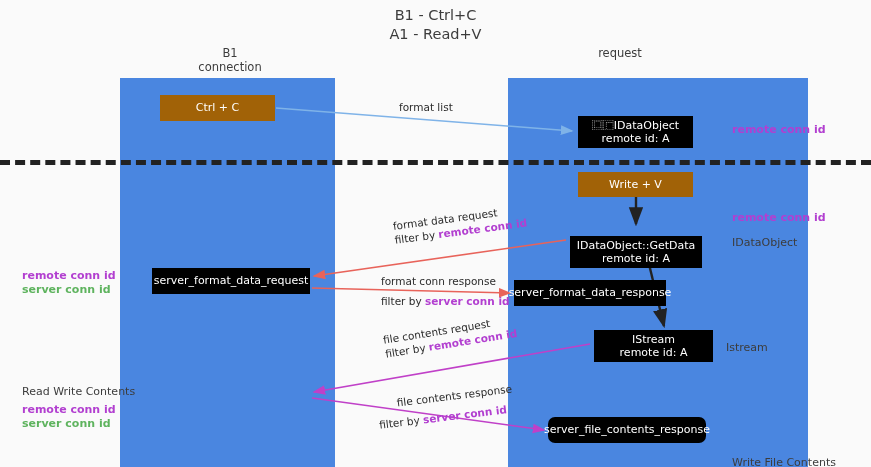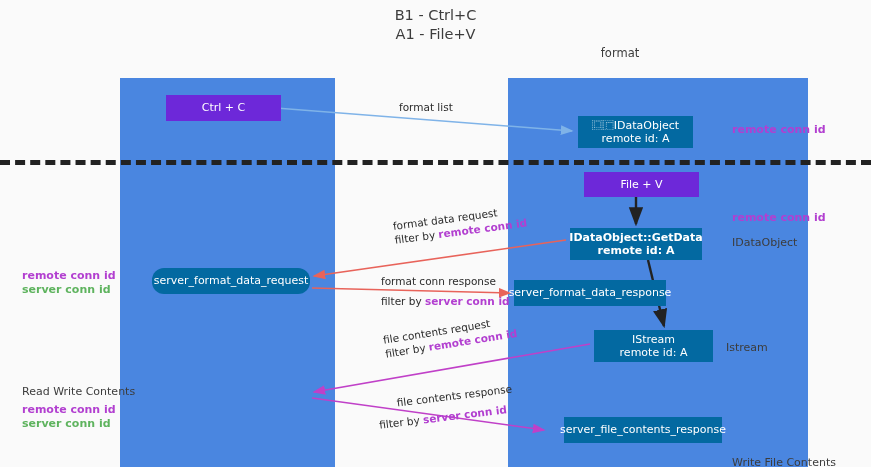--- a/index.html
+++ b/index.html
@@ -24,32 +24,32 @@
     font-size:11.5px;line-height:14px;
   }
   .col-head-b1{left:150px;top:46px;width:160px;}
   .col-head-a1{left:540px;top:46px;width:160px;}
 
   .box{
     position:absolute;box-sizing:border-box;
     display:flex;flex-direction:column;align-items:center;justify-content:center;
     color:#ffffff;font-size:11px;line-height:13.5px;text-align:center;
   }
-  .box.green{background:#6d28d9;margin-left:6px;}
-  .box.orange{background:#0369a1;}
+  .box.green{background:#a16207;}
+  .box.orange{background:#000000;}
 
   .b-ctrlc{left:160px;top:95px;width:115px;height:26px;}
   .b-dataobject{left:578px;top:116px;width:115px;height:32px;}
   .b-ctrlv{left:578px;top:172px;width:115px;height:25px;}
-  .b-getdata{left:570px;top:228px;width:132px;height:32px;font-weight:bold;}
-  .b-sfdreq{left:152px;top:268px;width:158px;height:26px;border-radius:12px;}
+  .b-getdata{left:570px;top:236px;width:132px;height:32px;}
+  .b-sfdreq{left:152px;top:268px;width:158px;height:26px;}
   .b-sfdresp{left:514px;top:280px;width:152px;height:26px;}
   .b-istream{left:594px;top:330px;width:119px;height:32px;}
   .b-sfcreq{left:152px;top:384px;width:158px;height:26px;}
-  .b-sfcresp{left:564px;top:417px;width:158px;height:26px;}
+  .b-sfcresp{left:548px;top:417px;width:158px;height:26px;border-radius:7px;}
 
   .dashline{
     position:absolute;left:0;top:160px;width:871px;height:0;
     border-top:5px dashed #222;
   }
 
   .side-label{
     position:absolute;font-size:11px;line-height:14px;color:#3c3c3c;
     white-space:nowrap;
   }
@@ -67,25 +67,29 @@
 </head>
 <body>
 
 <div class="stage">
 
   <div class="lane lane-b1"></div>
   <div class="lane lane-a1"></div>
 
   <div class="title">
     <div>B1 - Ctrl+C</div>
-    <div>A1 - File+V</div>
-  </div>
-
+    <div>A1 - Read+V</div>
+  </div>
+
+  <div class="col-head col-head-b1">
+    <div>B1</div>
+    <div>connection</div>
+  </div>
   <div class="col-head col-head-a1">
-    <div>format</div>
+    <div>request</div>
   </div>
 
   <svg class="arrows">
     <defs>
       <marker id="ah-blue" markerWidth="8" markerHeight="8" refX="7" refY="3" orient="auto">
         <path d="M0,0 L8,3 L0,6 Z" fill="#7fb3e8"></path>
       </marker>
       <marker id="ah-red" markerWidth="8" markerHeight="8" refX="7" refY="3" orient="auto">
         <path d="M0,0 L8,3 L0,6 Z" fill="#e8635a"></path>
       </marker>
@@ -117,21 +121,21 @@
   <div class="box green b-ctrlc">
     <div>Ctrl + C</div>
   </div>
 
   <div class="box orange b-dataobject">
     <div>⿴⿸IDataObject</div>
     <div>remote id: A</div>
   </div>
 
   <div class="box green b-ctrlv">
-    <div>File + V</div>
+    <div>Write + V</div>
   </div>
 
   <div class="box orange b-getdata">
     <div>IDataObject::GetData</div>
     <div>remote id: A</div>
   </div>
 
   <div class="box orange b-sfdreq">
     <div>server_format_data_request</div>
   </div>

